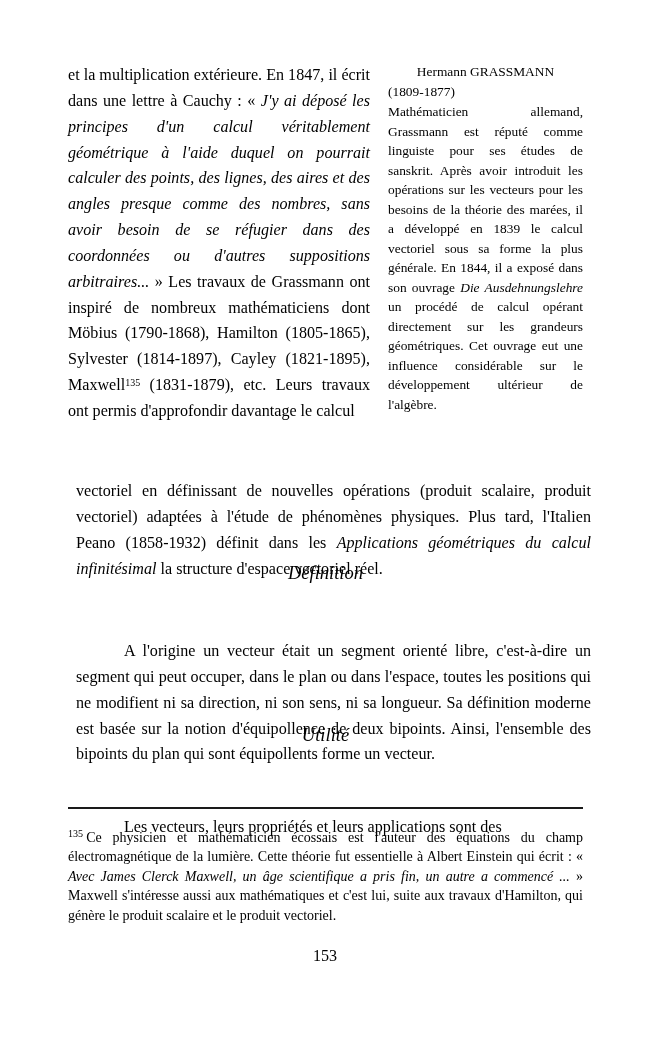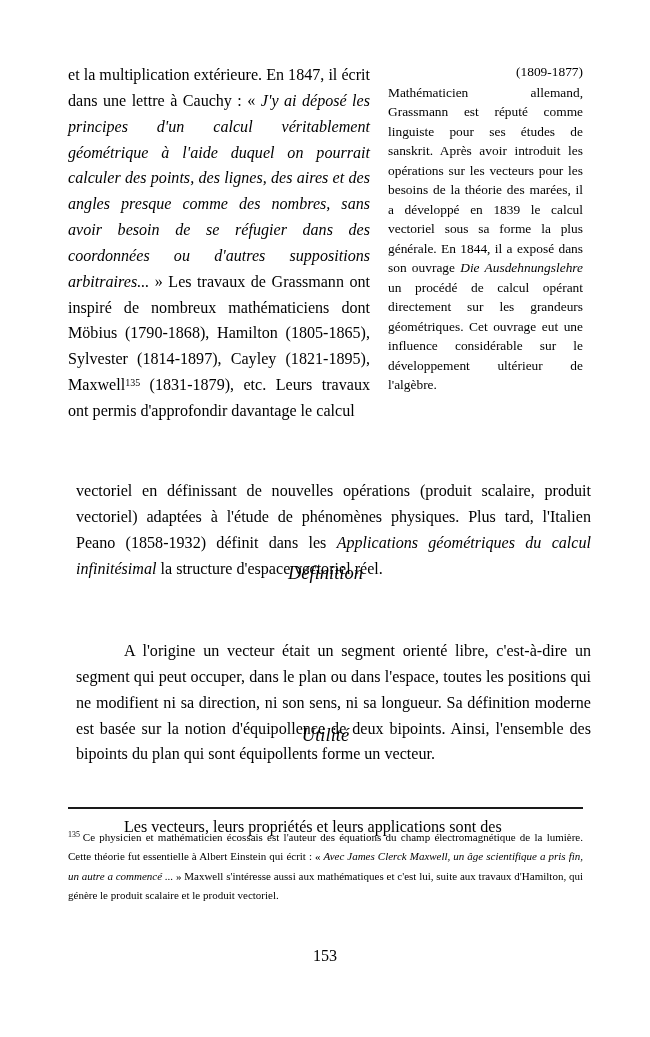--- a/index.html
+++ b/index.html
@@ -53,21 +53,21 @@
     font-size: 13.4px;
     line-height: 19.5px;
     text-align: justify;
     text-justify: inter-word;
   }
   .bio-title {
     text-align: center;
     display: block;
   }
   .bio-dates {
-    text-align: right;
+    text-align: left;
     display: block;
     margin-bottom: 1px;
   }
   .bio-body {
     display: block;
     text-align: justify;
   }
 
   
   .fullwidth {
@@ -111,21 +111,21 @@
     top: 807px;
     width: 515px;
     height: 0;
     border-top: 2px solid #1a1a1a;
   }
   .footnote {
     position: absolute;
     left: 68px;
     top: 828px;
     width: 515px;
-    font-size: 11px;
+    font-size: 14px;
     line-height: 19.4px;
     text-align: justify;
     text-justify: inter-word;
   }
   .footnote sup.fn-marker {
     font-size: 0.72em;
     vertical-align: 0.45em;
     line-height: 0;
     margin-right: 3px;
   }
@@ -144,20 +144,21 @@
 </head>
 <body>
 
 <div class="page">
 
   <div class="cols">
 
     <div class="col-left"><span>et la multiplication extérieure. En 1847, il écrit dans une lettre à Cauchy : « </span><i class="ital">J'y ai déposé les principes d'un calcul véritablement géométrique à l'aide duquel on pourrait calculer des points, des lignes, des aires et des angles presque comme des nombres, sans avoir besoin de se réfugier dans des coordonnées ou d'autres suppositions arbitraires...</i><span> » Les travaux de Grassmann ont inspiré de nombreux mathématiciens dont Möbius (1790-1868), Hamilton (1805-1865), Sylvester (1814-1897), Cayley (1821-1895), Maxwell</span><sup class="fn">135</sup><span> (1831-1879), etc. Leurs travaux ont permis d'approfondir davantage le calcul</span></div>
 
     <div class="col-right">
+      <span class="bio-title">Hermann GRASSMANN</span>
       <span class="bio-dates">(1809-1877)</span>
       <span class="bio-body"><span>Mathématicien allemand, Grassmann est réputé comme linguiste pour ses études de sanskrit. Après avoir introduit les opérations sur les vecteurs pour les besoins de la théorie des marées, il a développé en 1839 le calcul vectoriel sous sa forme la plus générale. En 1844, il a exposé dans son ouvrage </span><i class="ital">Die Ausdehnungslehre</i><span> un procédé de calcul opérant directement sur les grandeurs géométriques. Cet ouvrage eut une influence considérable sur le développement ultérieur de l'algèbre.</span></span>
     </div>
 
   </div>
 
   <div class="fullwidth" id="para-continue"><span>vectoriel en définissant de nouvelles opérations (produit scalaire, produit vectoriel) adaptées à l'étude de phénomènes physiques. Plus tard, l'Italien Peano (1858-1932) définit dans les </span><i class="ital">Applications géométriques du calcul infinitésimal</i><span> la structure d'espace vectoriel réel.</span></div>
 
   <div class="heading" id="heading-definition">Définition</div>
 

